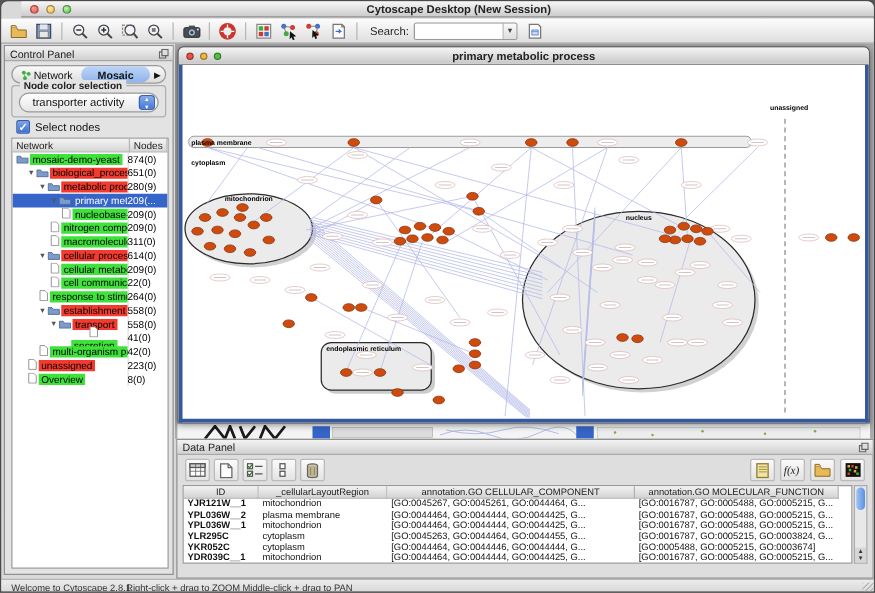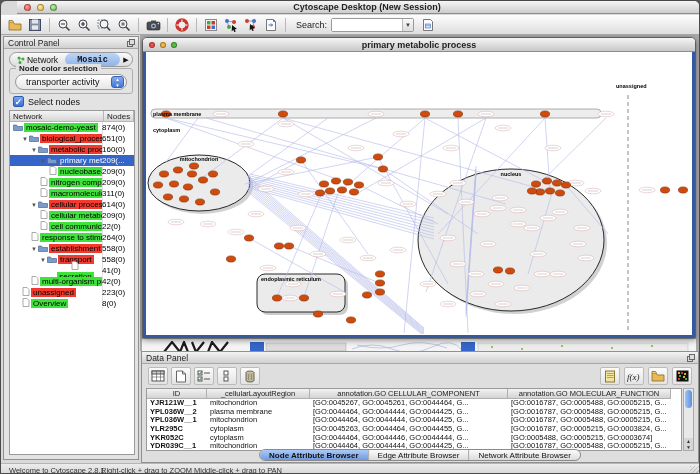--- a/index.html
+++ b/index.html
@@ -24,21 +24,21 @@
   .search-input{width:70px;height:12px;border:none;outline:none;font-size:9px;padding:0 2px;}
   .search-arrow{width:11px;height:12px;border-left:1px solid #bbb;font-size:6px;line-height:12px;text-align:center;color:#444;background:linear-gradient(#fafafa,#ddd);}
   
   .control-panel{position:absolute;left:2px;top:35px;width:136px;height:424px;background:#e3e3e3;border:1px solid #909090;}
   .panel-head{height:12px;background:linear-gradient(#f3f3f3,#d0d0d0);border-bottom:1px solid #a8a8a8;
     font-size:8.5px;color:#222;padding:1px 4px;position:relative;}
   .float-ic{position:absolute;right:3px;top:2px;}
   .cp-tabs{position:absolute;left:5px;top:15px;width:124px;height:15px;border:1px solid #9a9a9a;border-radius:8px;
     background:linear-gradient(#fafafa,#dcdcdc);display:flex;align-items:center;font-size:8.5px;}
   .cp-tab{flex:1;display:flex;align-items:center;justify-content:center;gap:2px;height:100%;color:#111;}
-  .cp-tab.active{background:linear-gradient(#bcd5f7,#8fb4ea);border-radius:8px;font-weight:bold;font-family:Liberation Mono, monospace;}
+  .cp-tab.active{background:linear-gradient(#bcd5f7,#8fb4ea);border-radius:8px;font-weight:bold;}
   .cp-tab-arrow{width:12px;text-align:center;font-size:7px;color:#111;}
   .groupbox{position:absolute;left:5px;top:31px;width:124px;height:26px;border:1px solid #aeaeae;border-radius:3px;}
   .legend{position:absolute;left:6px;top:-5px;background:#e3e3e3;padding:0 3px;font-size:8px;font-weight:bold;color:#222;}
   .combo{position:absolute;left:5px;top:5px;width:112px;height:16px;border:1px solid #9a9a9a;border-radius:8px;
     background:linear-gradient(#ffffff,#e6e6e6);font-size:9px;color:#111;line-height:14px;padding-left:10px;}
   .combo-step{position:absolute;right:2px;top:1px;width:13px;height:12px;border-radius:3px;
     background:linear-gradient(#86abee,#4377d6);color:#fff;font-size:4.5px;line-height:6px;text-align:center;border:1px solid #3a62ae;}
   .chk-row{position:absolute;left:9px;top:59px;display:flex;align-items:center;gap:4px;font-size:9px;color:#111;}
   .chk{width:11px;height:11px;border-radius:2px;border:1px solid #2f5cae;background:linear-gradient(#7fa4ec,#3a6fd0);
     color:#fff;font-size:9px;line-height:11px;text-align:center;font-weight:bold;}
@@ -285,21 +285,21 @@
             <span class="val">651(0)</span>
           </div>
           <div class="trow">
             <span class="lblwrap" style="padding-left: 21px;">
               <span class="arr">▼</span>
               <span><svg width="10" height="8" style="flex:none;margin-right:1px">
                   <path d="M0.5 2 h3 l1 1.5 H9.5 v4 H0.5 z" fill="#7d9bc8" stroke="#4a6a96" stroke-width="0.7"></path>
                 </svg></span>
               <span class="lbl r">metabolic process</span>
             </span>
-            <span class="val">160(0)</span>
+            <span class="val">280(9)</span>
           </div>
           <div class="trow sel">
             <span class="lblwrap" style="padding-left: 30px;">
               <span class="arr">▼</span>
               <span><svg width="10" height="8" style="flex:none;margin-right:1px">
                   <path d="M0.5 2 h3 l1 1.5 H9.5 v4 H0.5 z" fill="#7d9bc8" stroke="#4a6a96" stroke-width="0.7"></path>
                 </svg></span>
               <span class="lbl g">primary metabo</span>
             </span>
             <span class="val">209(...</span>
@@ -823,25 +823,20 @@
             <span style="width: 103px;">mitochondrion</span>
             <span style="width: 198px;">[GO:0044464, GO:0044444, GO:0044425, G...</span>
             <span style="width: 163px;">[GO:0016787, GO:0005488, GO:0005215, G...</span>
           </div>
         </div>
     </div>
     <div class="dp-scroll">
       <div class="dp-thumb"></div>
       <div class="dp-arrows">▲<br>▼</div>
     </div>
-    <div class="bottom-tabs" id="bottom-tabs">
-        <span class="btab active">Node Attribute Browser</span>
-        <span class="btab">Edge Attribute Browser</span>
-        <span class="btab">Network Attribute Browser</span>
-      </div>
   </div>
 
   <div class="status-bar">
     <span style="left:8px">Welcome to Cytoscape 2.8.1</span>
     <span style="left:100px">Right-click + drag to ZOOM</span>
     <span style="left:193px">Middle-click + drag to PAN</span>
     <span class="grip"></span>
   </div>
 </div>
 

